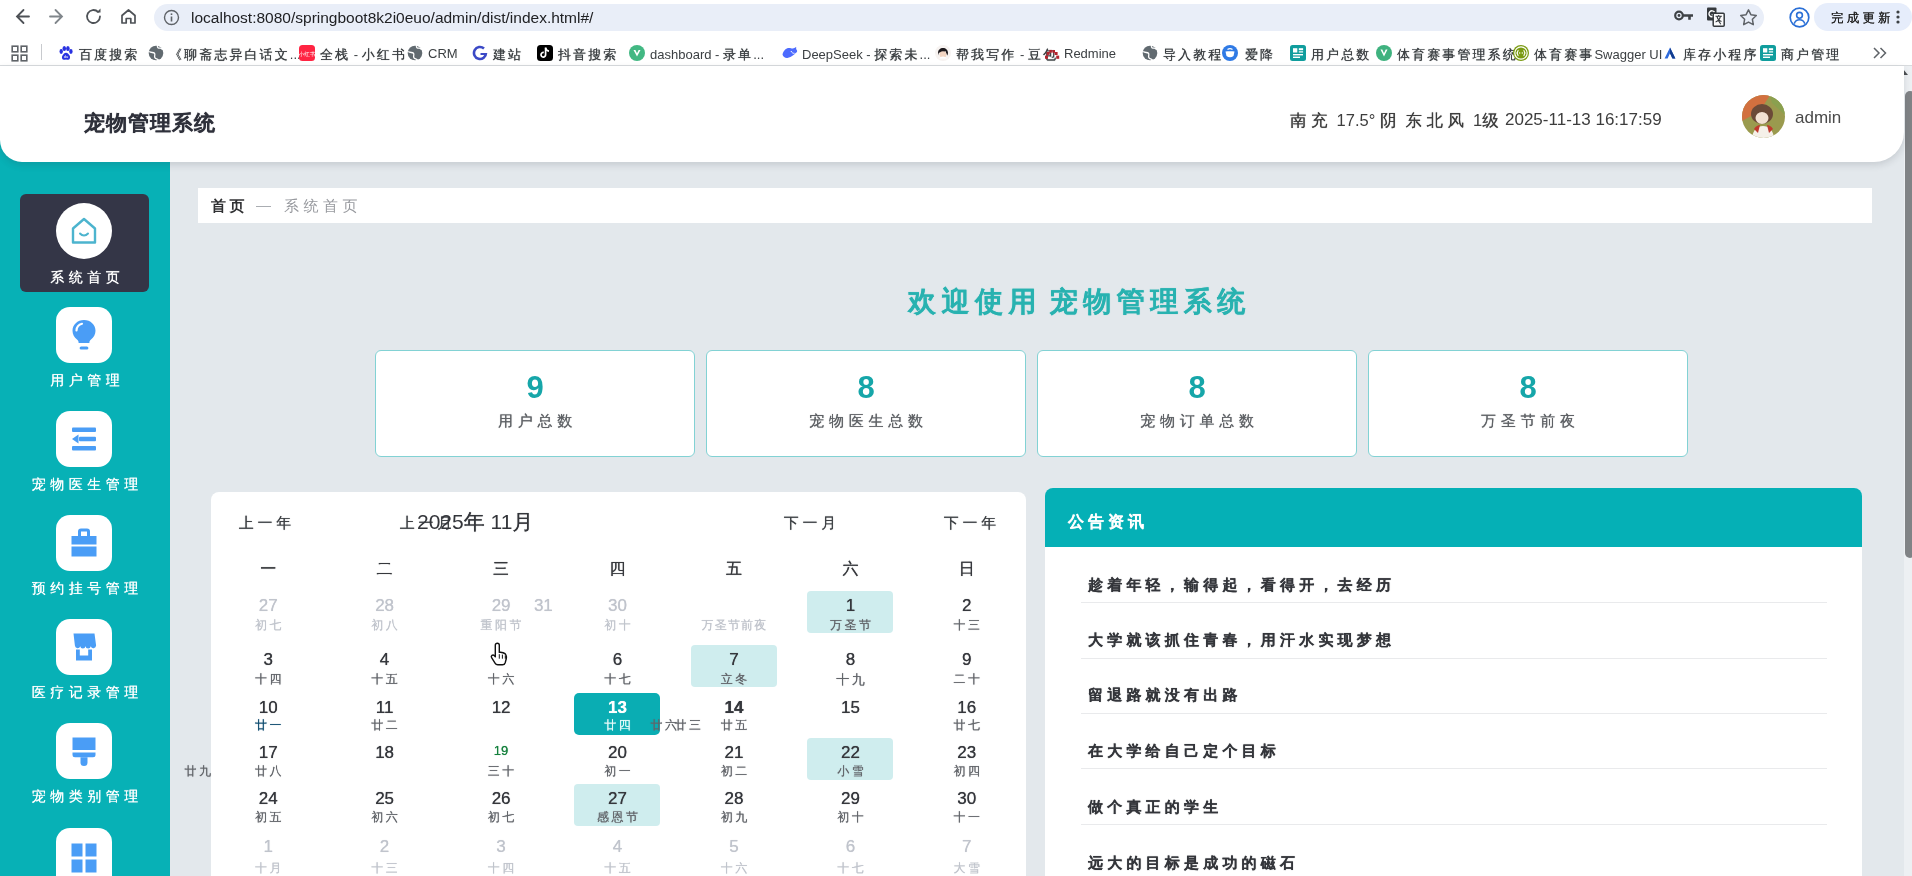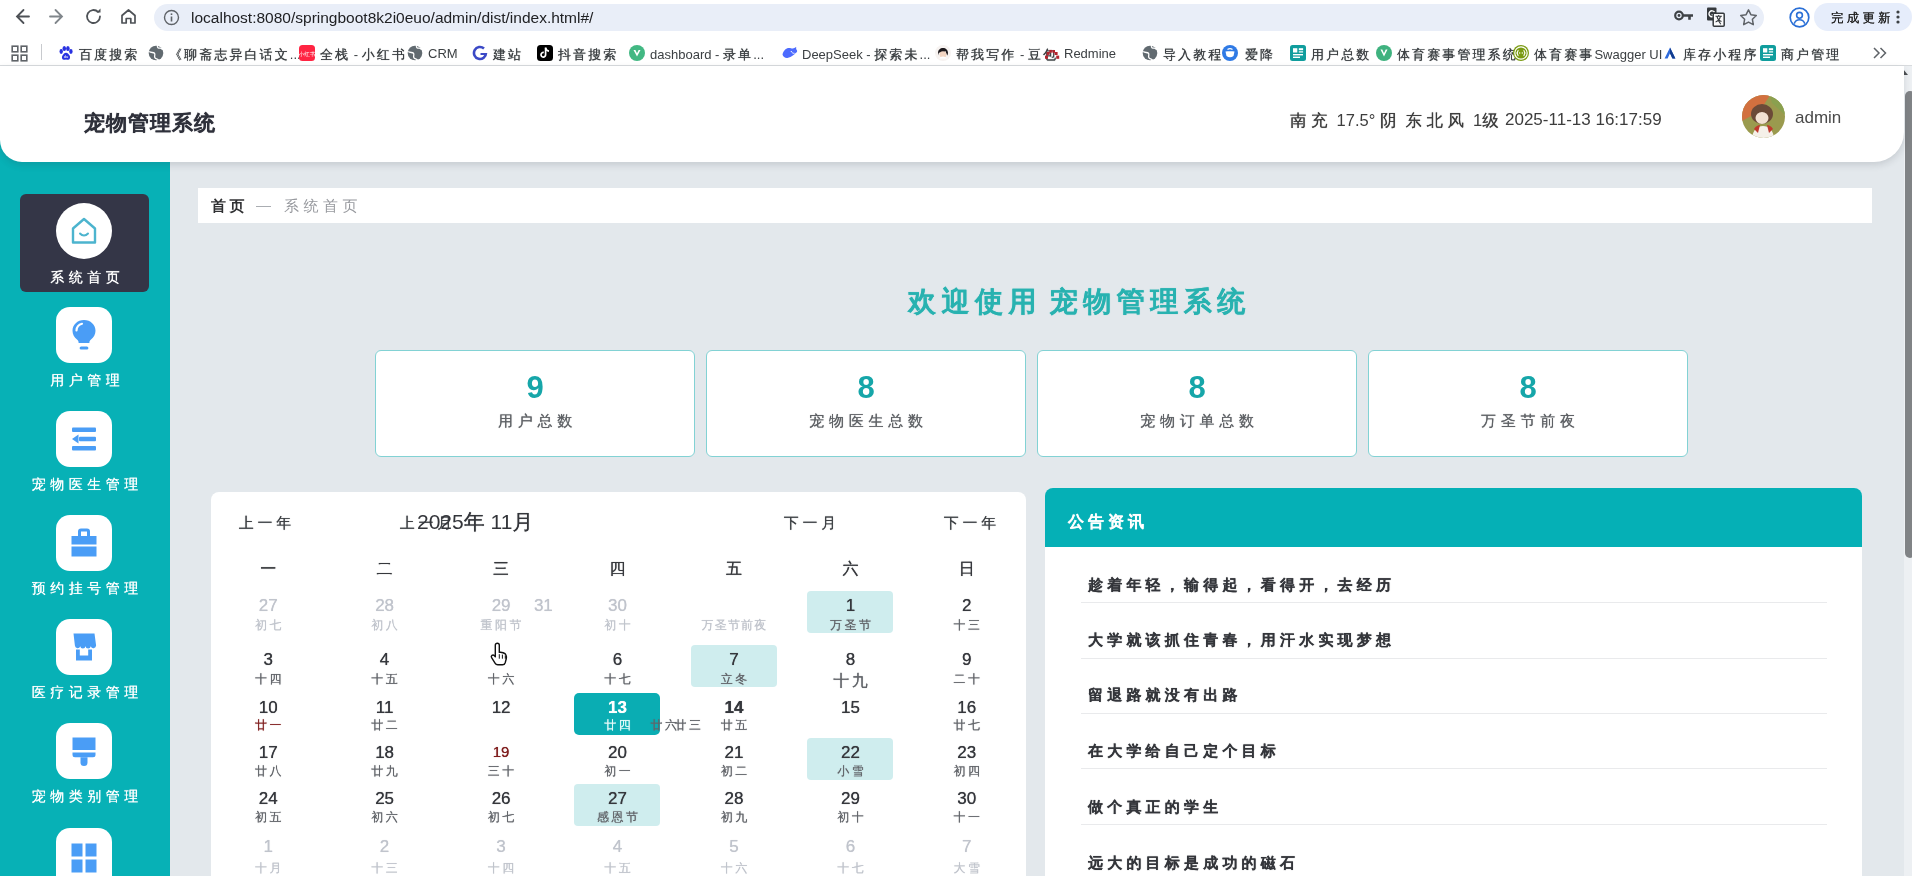--- a/index.html
+++ b/index.html
@@ -320,43 +320,43 @@
 <div class="a" style="left:184.60000000000002px;top:649.76px;width:400px;text-align:center;font-size:17px;color:#35373c;white-space:nowrap;"><span style="letter-spacing:0px;margin-right:-0px">4</span></div>
 <div class="a" style="left:184.60000000000002px;top:671.36px;width:400px;text-align:center;font-size:12px;color:#62656a;white-space:nowrap;"><span style="letter-spacing:2.5px;margin-right:-2.5px">十五</span></div>
 <div class="a" style="left:301.1px;top:649.76px;width:400px;text-align:center;font-size:17px;color:#35373c;white-space:nowrap;"><span style="letter-spacing:0px;margin-right:-0px">5</span></div>
 <div class="a" style="left:301.1px;top:671.36px;width:400px;text-align:center;font-size:12px;color:#62656a;white-space:nowrap;"><span style="letter-spacing:2.5px;margin-right:-2.5px">十六</span></div>
 <div class="a" style="left:417.5px;top:649.76px;width:400px;text-align:center;font-size:17px;color:#35373c;white-space:nowrap;"><span style="letter-spacing:0px;margin-right:-0px">6</span></div>
 <div class="a" style="left:417.5px;top:671.36px;width:400px;text-align:center;font-size:12px;color:#62656a;white-space:nowrap;"><span style="letter-spacing:2.5px;margin-right:-2.5px">十七</span></div>
 <div class="a" style="left:691px;top:645px;width:86px;height:42px;border-radius:4px;background:#cfedee"></div>
 <div class="a" style="left:533.9px;top:649.76px;width:400px;text-align:center;font-size:17px;color:#35373c;white-space:nowrap;"><span style="letter-spacing:0px;margin-right:-0px">7</span></div>
 <div class="a" style="left:533.9px;top:671.36px;width:400px;text-align:center;font-size:12px;color:#62656a;white-space:nowrap;"><span style="letter-spacing:2.5px;margin-right:-2.5px">立冬</span></div>
 <div class="a" style="left:650.4px;top:649.76px;width:400px;text-align:center;font-size:17px;color:#35373c;white-space:nowrap;"><span style="letter-spacing:0px;margin-right:-0px">8</span></div>
-<div class="a" style="left:650.4px;top:671.36px;width:400px;text-align:center;font-size:16px;color:#62656a;white-space:nowrap;"><span style="letter-spacing:2.5px;margin-right:-2.5px">十九</span></div>
+<div class="a" style="left:650.4px;top:671.36px;width:400px;text-align:center;font-size:13px;color:#62656a;white-space:nowrap;"><span style="letter-spacing:2.5px;margin-right:-2.5px">十九</span></div>
 <div class="a" style="left:766.8px;top:649.76px;width:400px;text-align:center;font-size:17px;color:#35373c;white-space:nowrap;"><span style="letter-spacing:0px;margin-right:-0px">9</span></div>
 <div class="a" style="left:766.8px;top:671.36px;width:400px;text-align:center;font-size:12px;color:#62656a;white-space:nowrap;"><span style="letter-spacing:2.5px;margin-right:-2.5px">二十</span></div>
 <div class="a" style="left:68.19999999999999px;top:697.76px;width:400px;text-align:center;font-size:17px;color:#35373c;white-space:nowrap;"><span style="letter-spacing:0px;margin-right:-0px">10</span></div>
-<div class="a" style="left:68.19999999999999px;top:717.36px;width:400px;text-align:center;font-size:12px;color:#7f1d1d;white-space:nowrap;"><span style="letter-spacing:2.5px;margin-right:-2.5px">廿一</span></div>
+<div class="a" style="left:68.19999999999999px;top:717.36px;width:400px;text-align:center;font-size:12px;color:#0c4a6e;white-space:nowrap;"><span style="letter-spacing:2.5px;margin-right:-2.5px">廿一</span></div>
 <div class="a" style="left:184.60000000000002px;top:697.76px;width:400px;text-align:center;font-size:17px;color:#35373c;white-space:nowrap;"><span style="letter-spacing:0px;margin-right:-0px">11</span></div>
 <div class="a" style="left:184.60000000000002px;top:717.36px;width:400px;text-align:center;font-size:12px;color:#62656a;white-space:nowrap;"><span style="letter-spacing:2.5px;margin-right:-2.5px">廿二</span></div>
 <div class="a" style="left:301.1px;top:697.76px;width:400px;text-align:center;font-size:17px;color:#35373c;white-space:nowrap;"><span style="letter-spacing:0px;margin-right:-0px">12</span></div>
 <div class="a" style="left:301.1px;top:717.36px;width:400px;text-align:right;font-size:12px;color:#62656a;white-space:nowrap;"><span style="letter-spacing:2.5px;margin-right:-2.5px">廿三</span></div>
 <div class="a" style="left:574px;top:693px;width:86px;height:42px;border-radius:5px;background:#0aadb3"></div>
 <div class="a" style="left:417.5px;top:697.76px;width:400px;text-align:center;font-size:17px;font-weight:bold;color:#fff;white-space:nowrap;"><span style="letter-spacing:0px;margin-right:-0px">13</span></div>
 <div class="a" style="left:417.5px;top:717.36px;width:400px;text-align:center;font-size:12px;color:#e8fbfa;white-space:nowrap;"><span style="letter-spacing:2.5px;margin-right:-2.5px">廿四</span></div>
 <div class="a" style="left:533.9px;top:697.76px;width:400px;text-align:center;font-size:17px;color:#35373c;white-space:nowrap;font-weight:bold;"><span style="letter-spacing:0px;margin-right:-0px">14</span></div>
 <div class="a" style="left:533.9px;top:717.36px;width:400px;text-align:center;font-size:12px;color:#62656a;white-space:nowrap;"><span style="letter-spacing:2.5px;margin-right:-2.5px">廿五</span></div>
 <div class="a" style="left:650.4px;top:697.76px;width:400px;text-align:center;font-size:17px;color:#35373c;white-space:nowrap;"><span style="letter-spacing:0px;margin-right:-0px">15</span></div>
 <div class="a" style="left:650.4px;top:717.36px;width:400px;text-align:left;font-size:12px;color:#62656a;white-space:nowrap;"><span style="letter-spacing:2.5px;margin-right:-2.5px">廿六</span></div>
 <div class="a" style="left:766.8px;top:697.76px;width:400px;text-align:center;font-size:17px;color:#35373c;white-space:nowrap;"><span style="letter-spacing:0px;margin-right:-0px">16</span></div>
 <div class="a" style="left:766.8px;top:717.36px;width:400px;text-align:center;font-size:12px;color:#62656a;white-space:nowrap;"><span style="letter-spacing:2.5px;margin-right:-2.5px">廿七</span></div>
 <div class="a" style="left:68.19999999999999px;top:742.76px;width:400px;text-align:center;font-size:17px;color:#35373c;white-space:nowrap;"><span style="letter-spacing:0px;margin-right:-0px">17</span></div>
 <div class="a" style="left:68.19999999999999px;top:763.36px;width:400px;text-align:center;font-size:12px;color:#62656a;white-space:nowrap;"><span style="letter-spacing:2.5px;margin-right:-2.5px">廿八</span></div>
 <div class="a" style="left:184.60000000000002px;top:742.76px;width:400px;text-align:center;font-size:17px;color:#35373c;white-space:nowrap;"><span style="letter-spacing:0px;margin-right:-0px">18</span></div>
-<div class="a" style="left:184.60000000000002px;top:763.36px;width:400px;text-align:center;font-size:12px;color:#62656a;white-space:nowrap;"><span style="letter-spacing:2.5px;margin-right:-2.5px">廿九</span></div>
-<div class="a" style="left:301.1px;top:742.76px;width:400px;text-align:center;font-size:15px;color:#7f1d1d;white-space:nowrap;"><span style="letter-spacing:0px;margin-right:-0px">19</span></div>
+<div class="a" style="left:184.60000000000002px;top:763.36px;width:400px;font-size:12px;color:#62656a;white-space:nowrap;"><span style="letter-spacing:2.5px;margin-right:-2.5px">廿九</span></div>
+<div class="a" style="left:301.1px;top:742.76px;width:400px;text-align:center;font-size:13px;color:#15803d;white-space:nowrap;"><span style="letter-spacing:0px;margin-right:-0px">19</span></div>
 <div class="a" style="left:301.1px;top:763.36px;width:400px;text-align:center;font-size:12px;color:#62656a;white-space:nowrap;"><span style="letter-spacing:2.5px;margin-right:-2.5px">三十</span></div>
 <div class="a" style="left:417.5px;top:742.76px;width:400px;text-align:center;font-size:17px;color:#35373c;white-space:nowrap;"><span style="letter-spacing:0px;margin-right:-0px">20</span></div>
 <div class="a" style="left:417.5px;top:763.36px;width:400px;text-align:center;font-size:12px;color:#62656a;white-space:nowrap;"><span style="letter-spacing:2.5px;margin-right:-2.5px">初一</span></div>
 <div class="a" style="left:533.9px;top:742.76px;width:400px;text-align:center;font-size:17px;color:#35373c;white-space:nowrap;"><span style="letter-spacing:0px;margin-right:-0px">21</span></div>
 <div class="a" style="left:533.9px;top:763.36px;width:400px;text-align:center;font-size:12px;color:#62656a;white-space:nowrap;"><span style="letter-spacing:2.5px;margin-right:-2.5px">初二</span></div>
 <div class="a" style="left:807px;top:738px;width:86px;height:42px;border-radius:4px;background:#cfedee"></div>
 <div class="a" style="left:650.4px;top:742.76px;width:400px;text-align:center;font-size:17px;color:#35373c;white-space:nowrap;"><span style="letter-spacing:0px;margin-right:-0px">22</span></div>
 <div class="a" style="left:650.4px;top:763.36px;width:400px;text-align:center;font-size:12px;color:#62656a;white-space:nowrap;"><span style="letter-spacing:2.5px;margin-right:-2.5px">小雪</span></div>
 <div class="a" style="left:766.8px;top:742.76px;width:400px;text-align:center;font-size:17px;color:#35373c;white-space:nowrap;"><span style="letter-spacing:0px;margin-right:-0px">23</span></div>
 <div class="a" style="left:766.8px;top:763.36px;width:400px;text-align:center;font-size:12px;color:#62656a;white-space:nowrap;"><span style="letter-spacing:2.5px;margin-right:-2.5px">初四</span></div>

